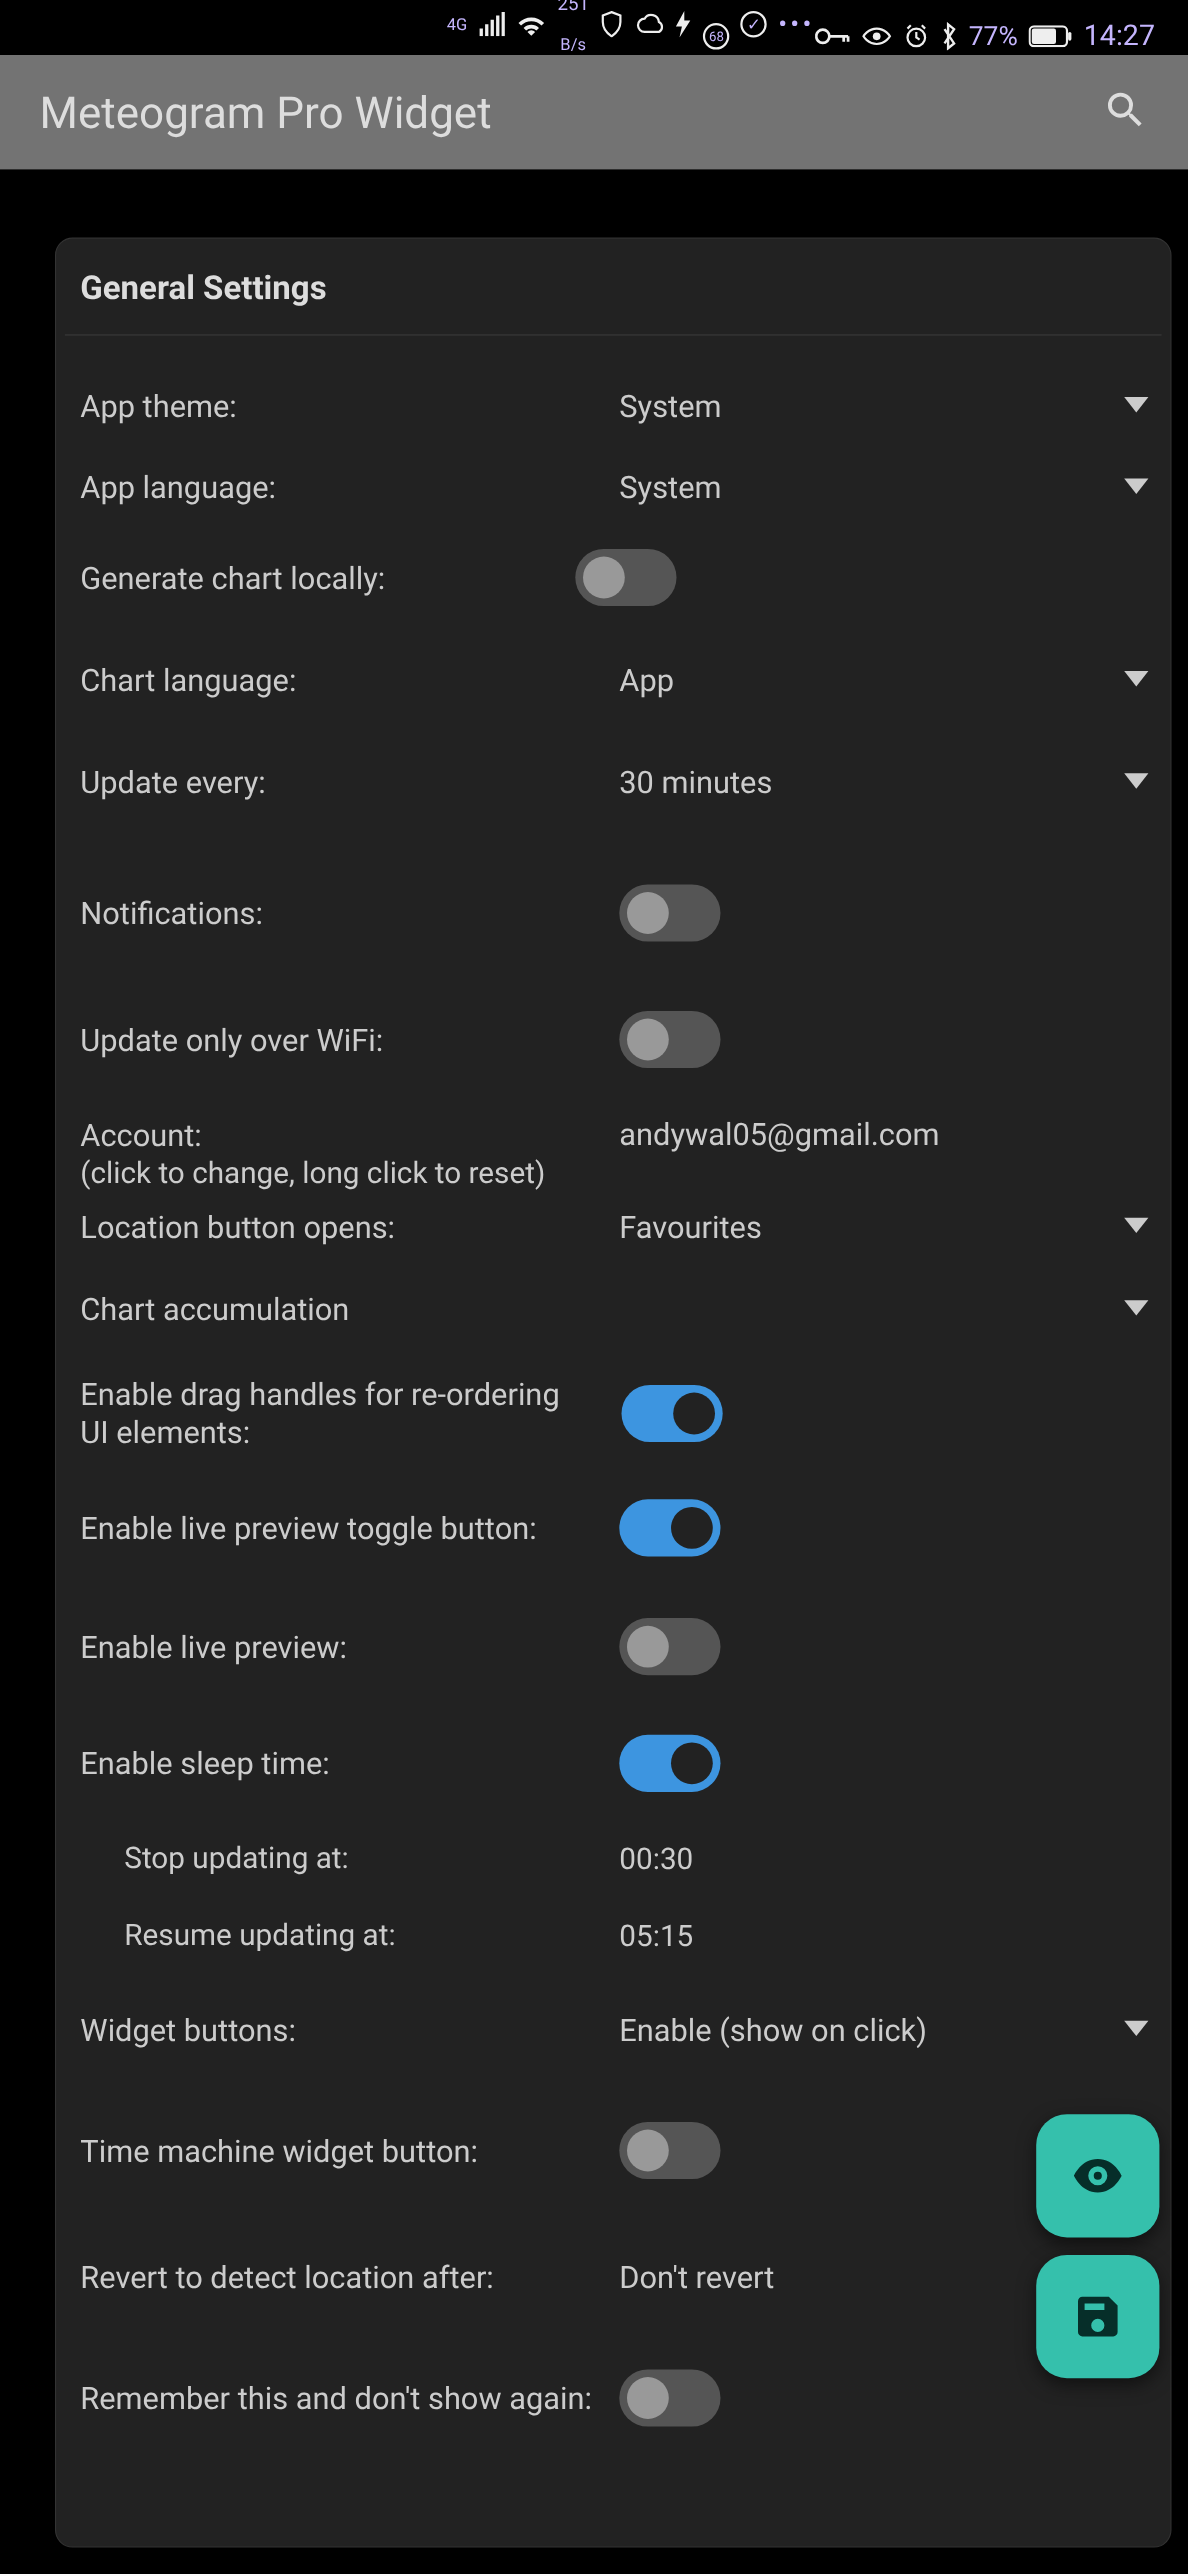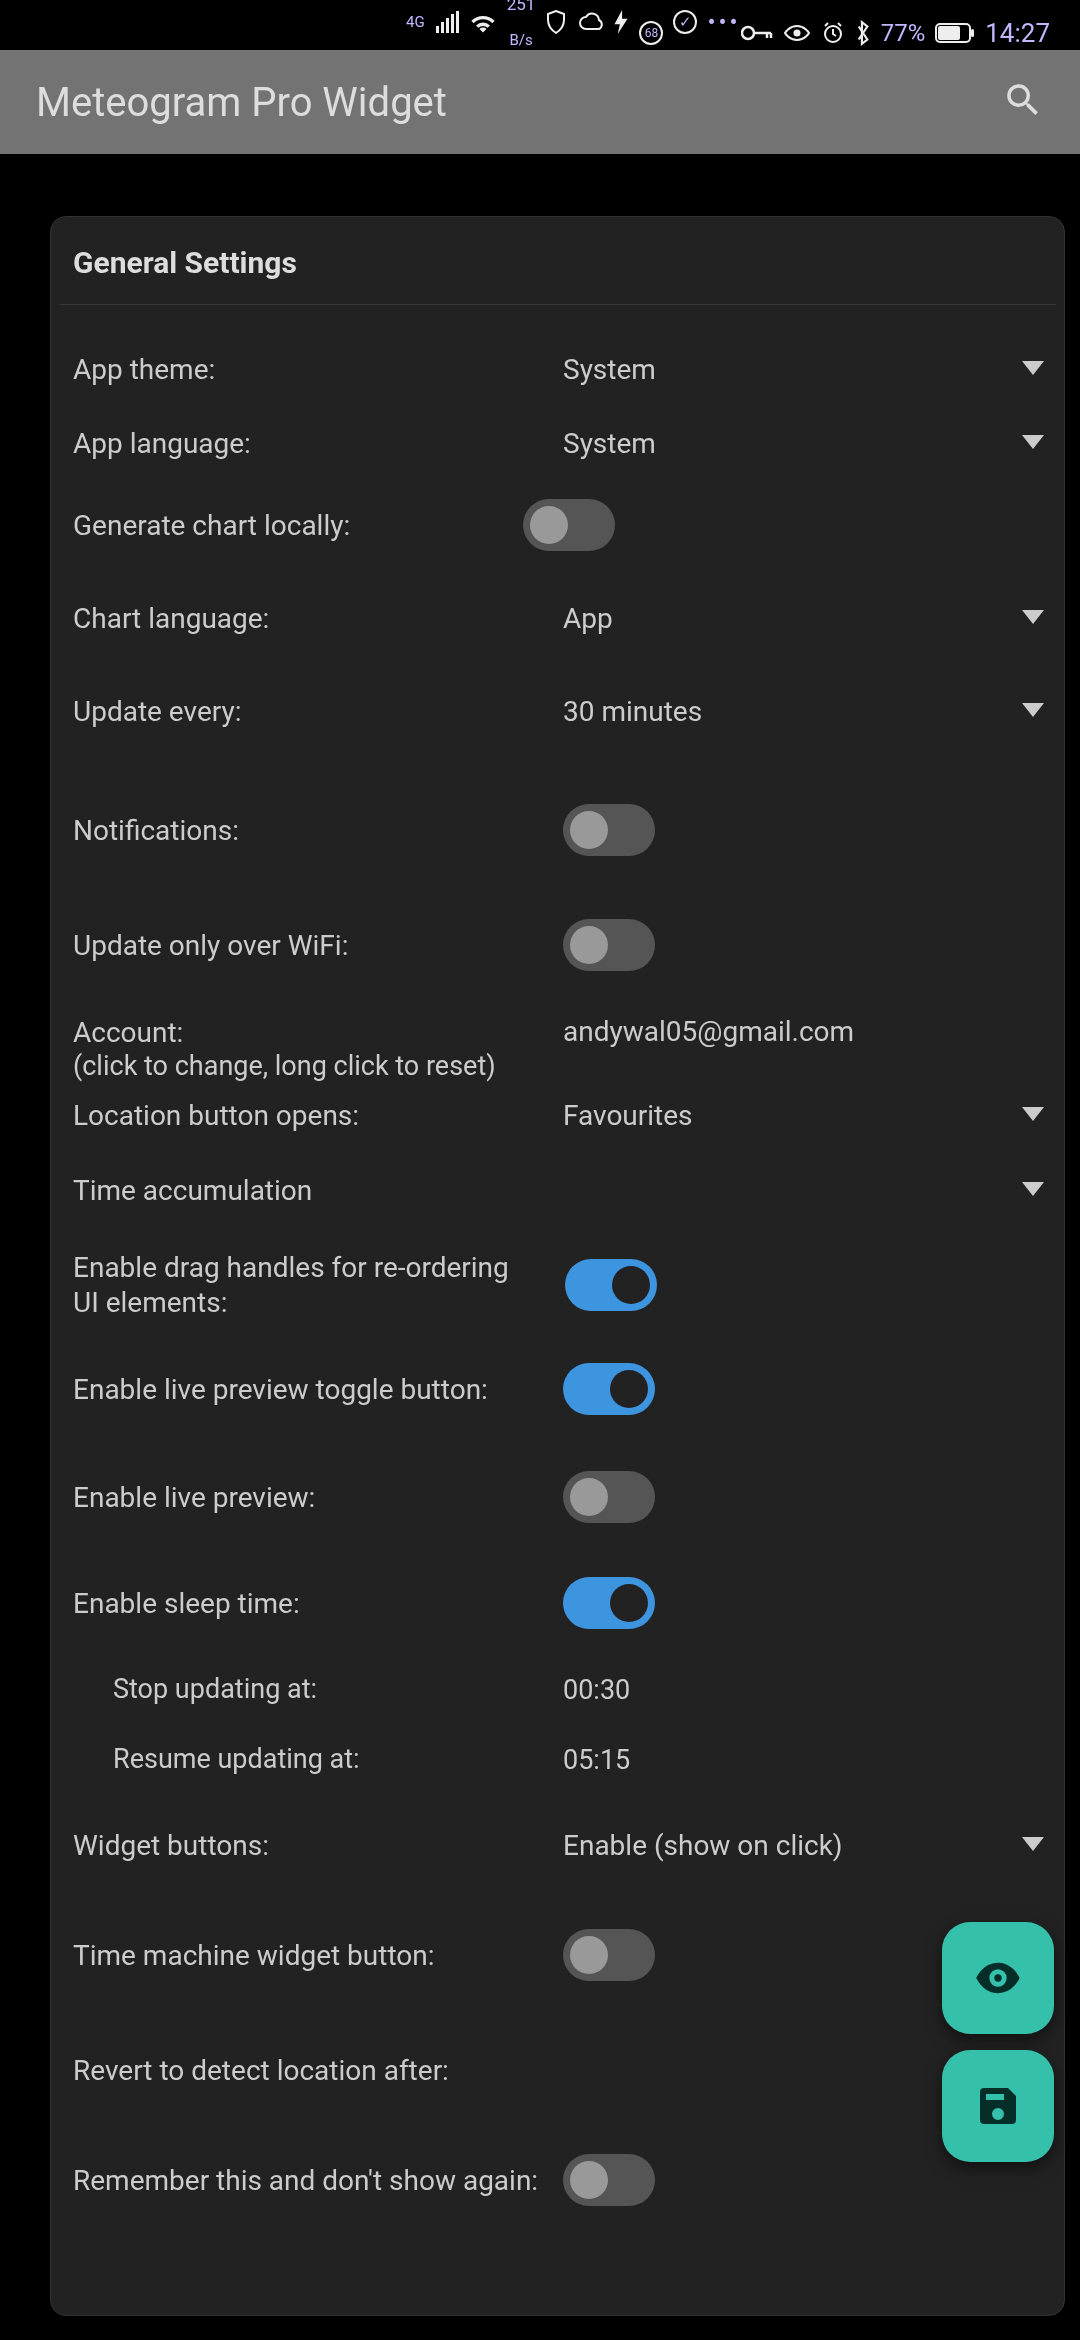--- a/index.html
+++ b/index.html
@@ -207,21 +207,21 @@
           <div class="chev"></div>
         </div>
 
         <div class="row tight" style="min-height:60px">
           <div class="label">Location button opens:</div>
           <div class="value">Favourites</div>
           <div class="chev"><span class="triangle"></span></div>
         </div>
 
         <div class="row" style="min-height:90px">
-          <div class="value">Time accumulation</div>
+          <div class="value">Chart accumulation</div>
           <div class="chev"><span class="triangle"></span></div>
         </div>
 
         <div class="row short" style="min-height:100px">
           <div class="label">Enable drag handles for re-ordering UI elements:</div>
           <div class="value" style="padding-left:44px">
               <div class="toggle on">
                 <div class="knob"></div>
               </div>
             </div>
@@ -282,20 +282,21 @@
           <div class="value">
               <div class="toggle off">
                 <div class="knob"></div>
               </div>
             </div>
           <div class="chev"></div>
         </div>
 
         <div class="row" style="min-height:110px">
           <div class="label">Revert to detect location after:</div>
+          <div class="value">Don't revert</div>
           <div class="chev"></div>
         </div>
 
         <div class="row" style="min-height:110px">
           <div class="label" style="flex-basis:490px">Remember this and don't show again:</div>
           <div class="value">
               <div class="toggle off">
                 <div class="knob"></div>
               </div>
             </div>

